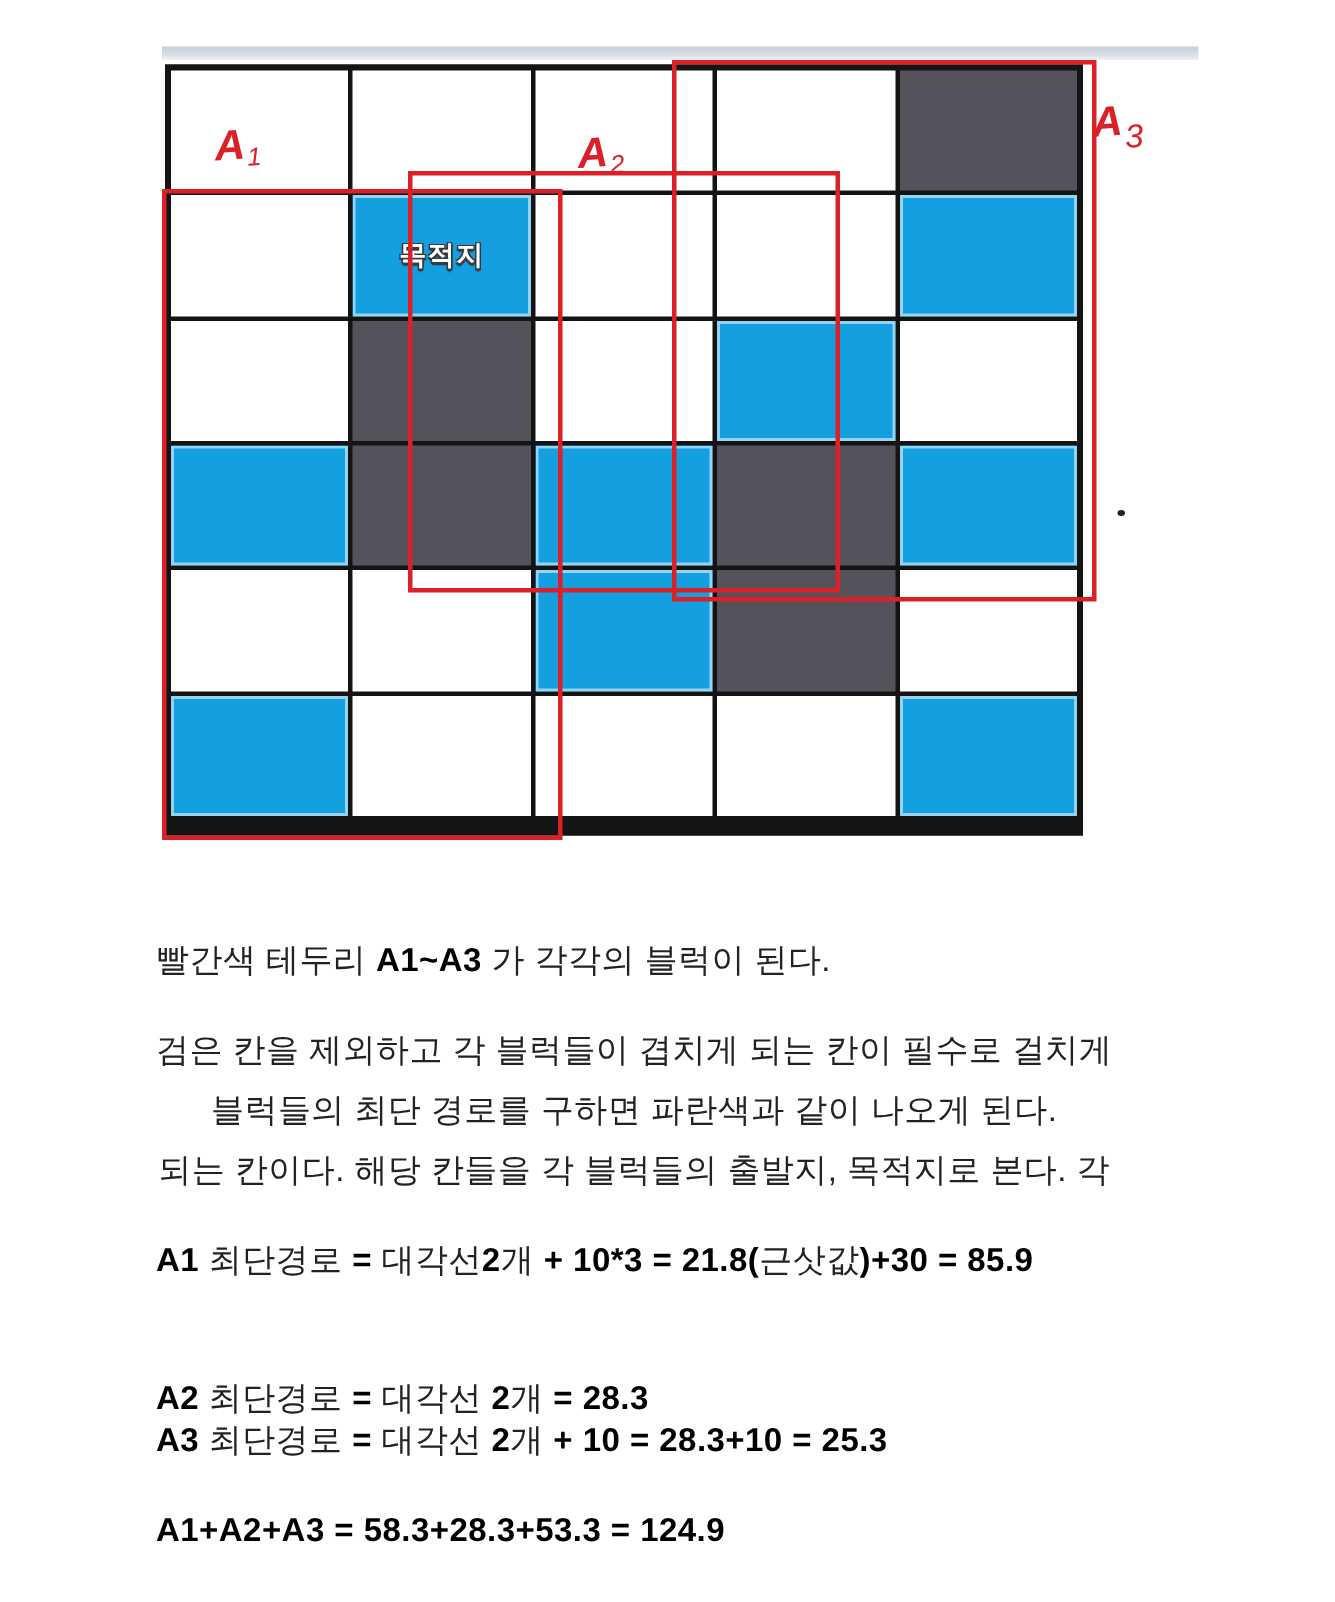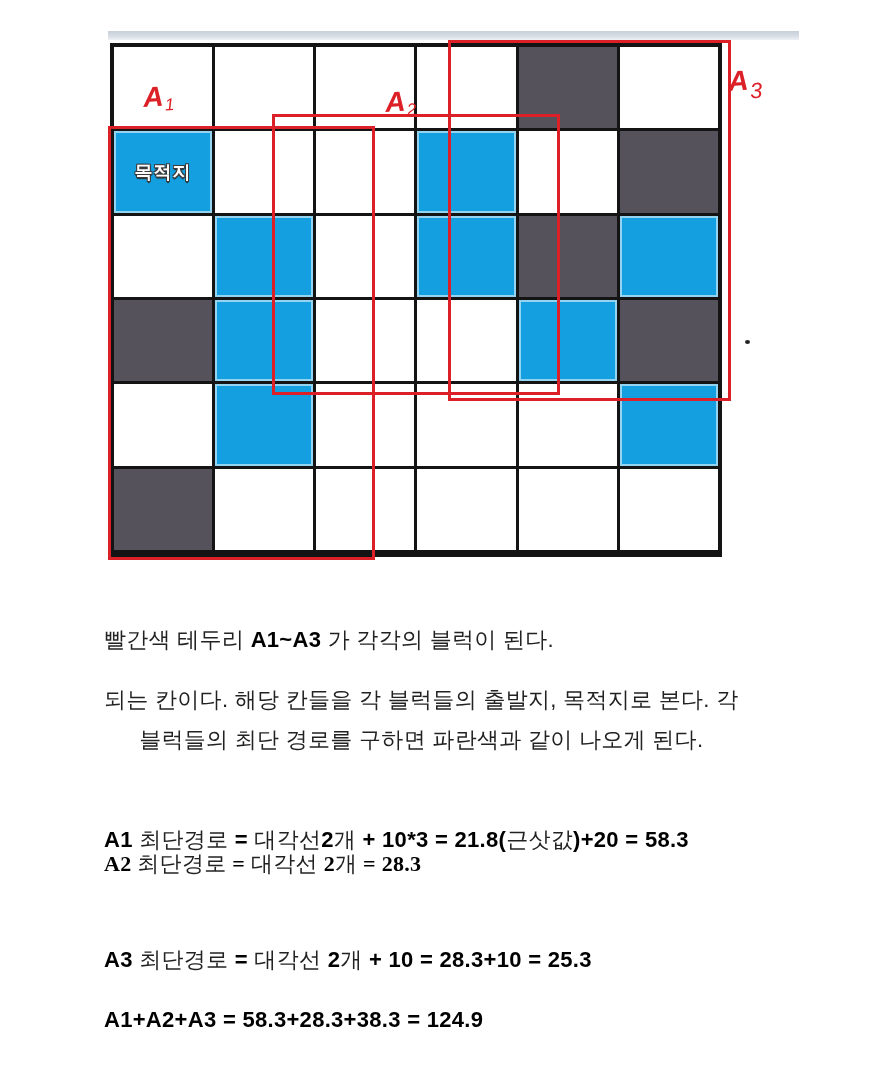--- a/index.html
+++ b/index.html
@@ -9,21 +9,21 @@
   }
   .page{position:absolute;inset:0;}
   .top-strip{
     position:absolute;left:108px;top:31px;width:691px;height:9px;
     background:linear-gradient(to bottom,#c7cfd9 0%,#d6dde5 55%,#eef1f5 100%);
   }
   .diagram{position:absolute;left:110px;top:43px;width:612px;height:514px;}
   .grid{
     position:absolute;left:0;top:0;width:612px;height:514px;box-sizing:border-box;
     border:4px solid var(--grid-line,#141414);background:var(--grid-line,#141414);
-    display:grid;grid-template-columns:repeat(6,1fr);grid-template-rows:repeat(6,1fr);gap:3px;
+    display:grid;grid-template-columns:repeat(5,1fr);grid-template-rows:repeat(6,1fr);gap:3px;
   }
   .cell{position:relative;display:flex;align-items:center;justify-content:center;}
   .c-w{background:#ffffff;}
   .c-k{background:var(--dark,#56525b);}
   .c-b,.c-s,.c-d{background:var(--blue,#139fe0);box-shadow:inset 0 0 0 2px rgba(255,255,255,.55);}
   .cell-label{
     color:#ffffff;font-weight:bold;font-size:18px;letter-spacing:1px;
     text-shadow:-1px -1px 0 #3a3a3a,1px -1px 0 #3a3a3a,-1px 1px 0 #3a3a3a,1px 1px 0 #3a3a3a,0 2px 1px #2a2a2a;
   }
   .block-rect{position:absolute;border:3px solid var(--red,#dc2027);box-sizing:border-box;pointer-events:none;}
@@ -99,29 +99,30 @@
         <div class="block-label lbl-A3" style="left: 618px; top: 24px;"><span>A</span><span class="digit">3</span></div>
       </div>
     <div class="dot"></div>
   </div>
 
   <div id="text-block">
       <div class="para" style="top: 620px;">
         <div class="line"><span class="seg-r">빨간색 테두리 </span><span class="seg-b">A1~A3</span><span class="seg-r"> 가 각각의 블럭이 된다.</span></div>
       </div>
       <div class="para" style="top: 680px;">
+        <div class="line"><span class="seg-r">검은 칸을 제외하고 각 블럭들이 겹치게 되는 칸이 필수로 걸치게</span></div>
+        <div class="line"><span class="seg-r">블럭들의 최단 경로를 구하면 파란색과 같이 나오게 된다.</span></div>
         <div class="line"><span class="seg-r">되는 칸이다. 해당 칸들을 각 블럭들의 출발지, 목적지로 본다. 각</span></div>
-        <div class="line"><span class="seg-r">블럭들의 최단 경로를 구하면 파란색과 같이 나오게 된다.</span></div>
       </div>
       <div class="para" style="top: 820px;">
-        <div class="line"><span class="seg-b">A1 </span><span class="seg-r">최단경로</span><span class="seg-b"> = </span><span class="seg-r">대각선</span><span class="seg-b">2</span><span class="seg-r">개</span><span class="seg-b"> + 10*3 = 21.8(</span><span class="seg-r">근삿값</span><span class="seg-b">)+20 = 58.3</span></div>
+        <div class="line"><span class="seg-b">A1 </span><span class="seg-r">최단경로</span><span class="seg-b"> = </span><span class="seg-r">대각선</span><span class="seg-b">2</span><span class="seg-r">개</span><span class="seg-b"> + 10*3 = 21.8(</span><span class="seg-r">근삿값</span><span class="seg-b">)+30 = 85.9</span></div>
       </div>
-      <div class="para" style="top: 844px; font-family: Liberation Serif, serif;">
+      <div class="para" style="top: 912px;">
         <div class="line"><span class="seg-b">A2 </span><span class="seg-r">최단경로</span><span class="seg-b"> = </span><span class="seg-r">대각선 </span><span class="seg-b">2</span><span class="seg-r">개</span><span class="seg-b"> = 28.3</span></div>
       </div>
       <div class="para" style="top: 940px;">
         <div class="line"><span class="seg-b">A3 </span><span class="seg-r">최단경로</span><span class="seg-b"> = </span><span class="seg-r">대각선 </span><span class="seg-b">2</span><span class="seg-r">개</span><span class="seg-b"> + 10 = 28.3+10 = 25.3</span></div>
       </div>
       <div class="para" style="top: 1000px;">
-        <div class="line"><span class="seg-b">A1+A2+A3 = 58.3+28.3+38.3 = 124.9</span></div>
+        <div class="line"><span class="seg-b">A1+A2+A3 = 58.3+28.3+53.3 = 124.9</span></div>
       </div>
     </div>
 </div>
 
 </body></html>

